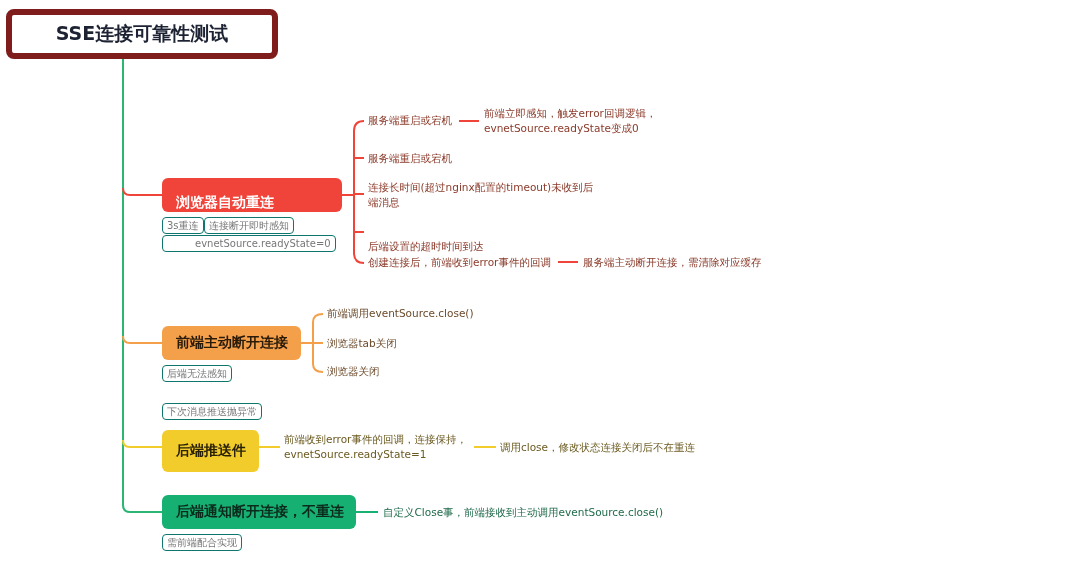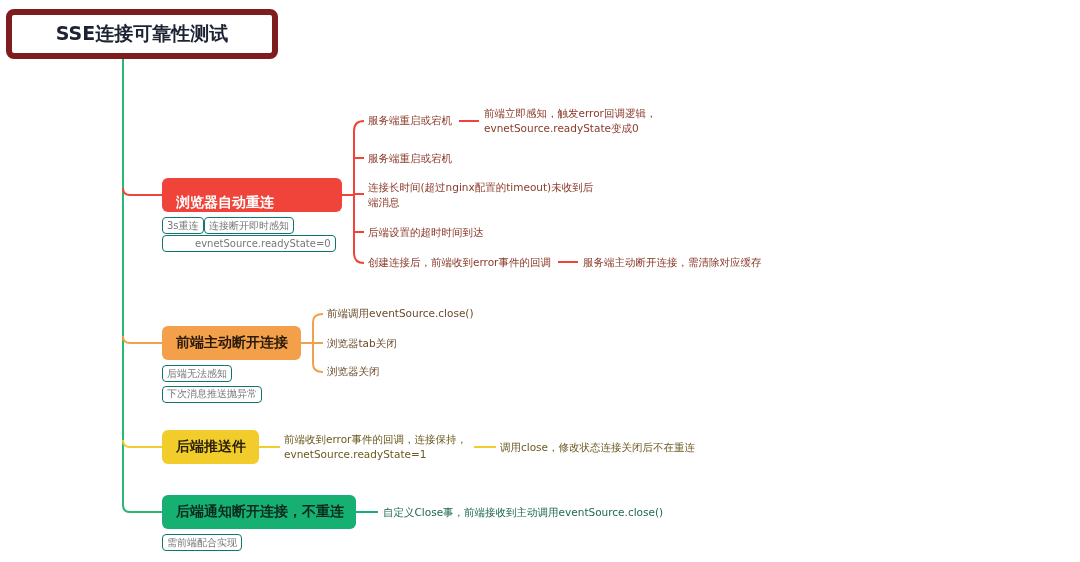--- a/index.html
+++ b/index.html
@@ -66,47 +66,47 @@
   <div>前端立即感知，触发error回调逻辑，</div>
   <div>evnetSource.readyState变成0</div>
 </div>
 <div class="leaf red" style="left:368px;top:151px;">
   <span>服务端重启或宕机</span>
 </div>
 <div class="leaf red" style="left:368px;top:180px;">
   <div>连接长时间(超过nginx配置的timeout)未收到后</div>
   <div>端消息</div>
 </div>
-<div class="leaf red" style="left:368px;top:225px;">
+<div class="leaf red" style="left:368px;top:239px;">
   <span>后端设置的超时时间到达</span>
 </div>
 <div class="leaf red" style="left:368px;top:255px;">
   <span>创建连接后，前端收到error事件的回调</span>
 </div>
 <div class="leaf red" style="left:583px;top:255px;">
   <span>服务端主动断开连接，需清除对应缓存</span>
 </div>
 
 <div class="node" style="left:162px;top:326px;width:139px;height:34px;background:#f4a04a;color:#2a1a0a;">
   <span>前端主动断开连接</span>
 </div>
 <span class="tag" style="left:162px;top:365px;">后端无法感知</span>
-<span class="tag" style="left:162px;top:386px;font-family:Liberation Mono, monospace;">下次消息推送抛异常</span>
+<span class="tag" style="left:162px;top:403px;">下次消息推送抛异常</span>
 
 <div class="leaf orange" style="left:327px;top:306px;">
   <span>前端调用eventSource.close()</span>
 </div>
 <div class="leaf orange" style="left:327px;top:336px;">
   <span>浏览器tab关闭</span>
 </div>
 <div class="leaf orange" style="left:327px;top:364px;">
   <span>浏览器关闭</span>
 </div>
 
-<div class="node" style="left:162px;top:430px;width:97px;height:34px;background:#f2cc2a;color:#2a2208;">
+<div class="node" style="left:162px;top:430px;width:97px;height:42px;background:#f2cc2a;color:#2a2208;">
   <span>后端推送件</span>
 </div>
 <div class="leaf yellow" style="left:284px;top:432px;">
   <div>前端收到error事件的回调，连接保持，</div>
   <div>evnetSource.readyState=1</div>
 </div>
 <div class="leaf yellow" style="left:500px;top:440px;">
   <span>调用close，修改状态连接关闭后不在重连</span>
 </div>
 

